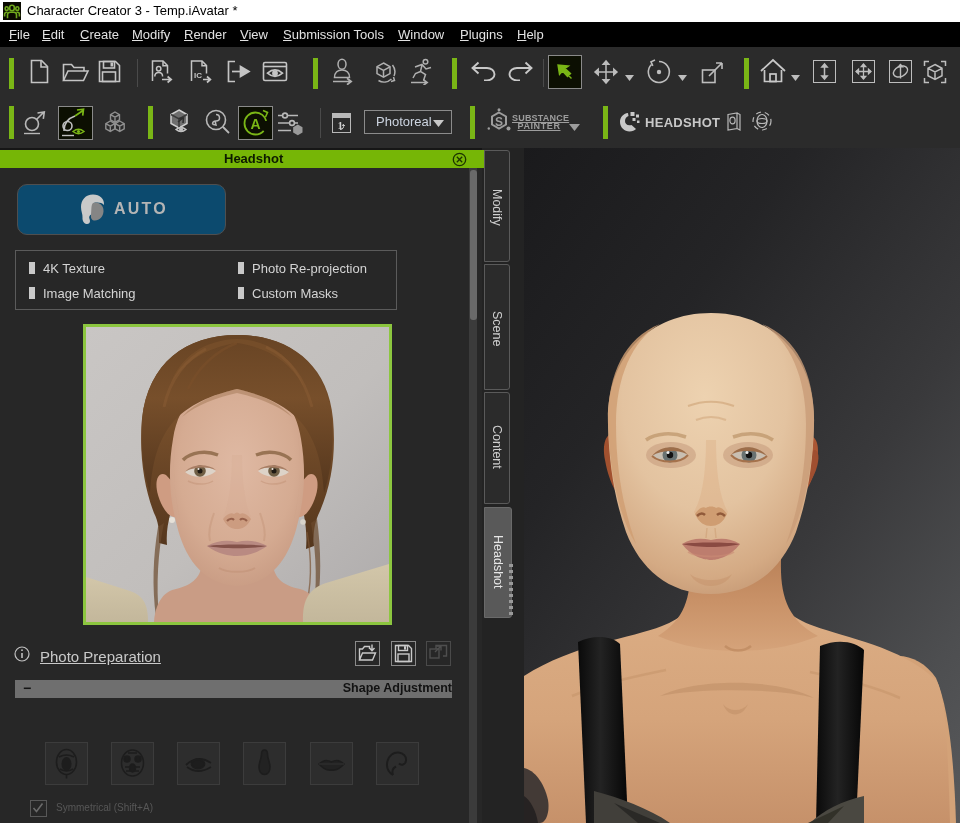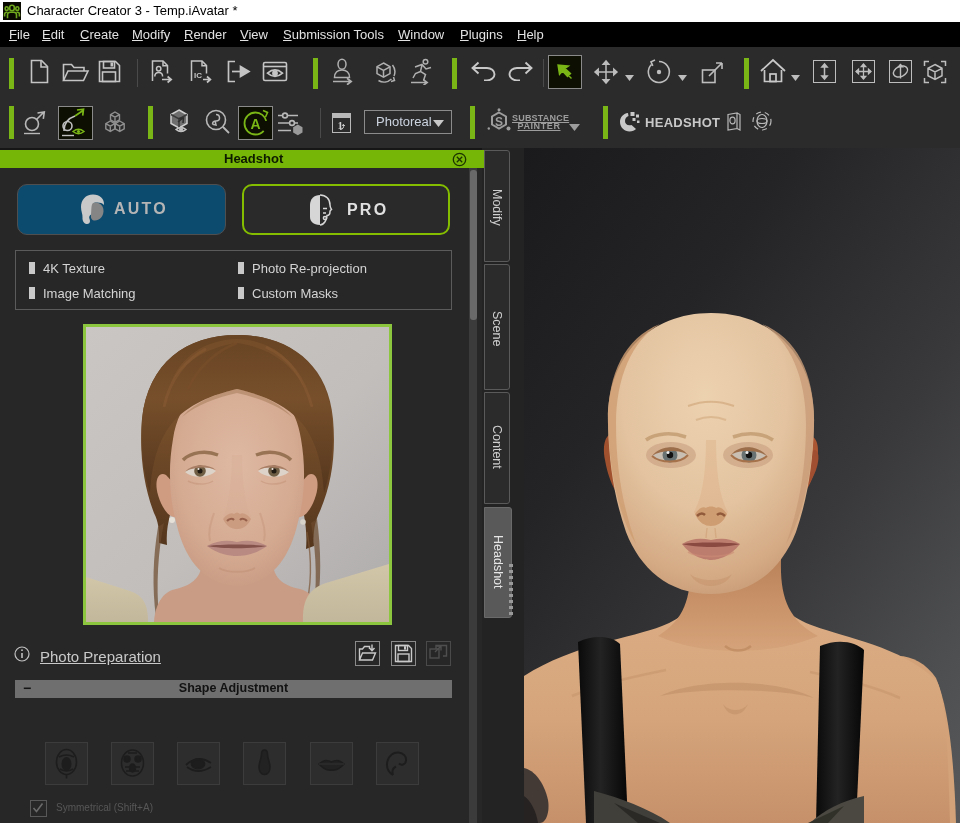--- a/index.html
+++ b/index.html
@@ -371,33 +371,22 @@
   </div>
 
   <div class="abs" style="left:17px;top:36px;width:209px;height:51px;border:1px solid #4f4f4f;border-radius:10px;box-sizing:border-box;background:#0c4a6e;">
     <svg style="position:absolute;left:62px;top:9px;" width="26" height="31" viewBox="0 0 26 31">
         <path d="M13 0.5 C5.5 0.5 1 6 1 13 C1 17.5 2.8 20 2.5 23.5 C2.2 26.5 3.8 29.5 6.5 30 C8.5 30.3 10 29 10 27 C10 25 8.5 24 9.5 22 C10.2 20.6 12 20.5 12.5 18 L13.5 9 C18 8 21.5 8.5 24 11 C24.5 5 20 0.5 13 0.5 Z" fill="#c9c9c9"></path>
         <path d="M15.5 8.5 C20.5 8.5 24 12.5 23.5 17.5 C23 23 19.5 26.5 15 26.5 C12 26.5 10.5 24.5 11 21 C11.5 17 11 12 12.5 9.5 C13.3 8.8 14.3 8.5 15.5 8.5 Z" fill="#858585"></path>
       </svg>
     <div style="position:absolute;left:96px;top:15px;font-size:16px;font-weight:bold;letter-spacing:2.2px;color:#b5b5b5;">AUTO</div>
   </div>
 
-  <div class="abs" style="left:242px;top:36px;width:208px;height:51px;border:2px solid #84bd00;border-radius:10px;box-sizing:border-box;background:#2a2a2a;">
-    <svg style="position:absolute;left:62px;top:8px;" width="30" height="33" viewBox="0 0 30 33">
-        <path d="M14 1 c-6 0-10 4-10 10 v12 c0 4 3 8 10 8 z" fill="#d6d6d6"></path>
-        <g fill="none" stroke="#d6d6d6" stroke-width="1.5">
-          <path d="M14 1 c6 0 10 4 10 10 c0 2 0.5 3 1.5 4.5 c-1 0.8-1.5 1-1.5 2 c0 3-1 4-3 4 c0 4-3 9.5-7 9.5"></path>
-          <path d="M17 14.5 h4 M17 19 h3"></path>
-          <circle cx="19" cy="24" r="1.6"></circle>
-        </g>
-      </svg>
-    <div style="position:absolute;left:103px;top:15px;font-size:16px;font-weight:bold;letter-spacing:2.2px;color:#e0e0e0;">PRO</div>
-  </div>
-
-  <div class="abs" style="left:15px;top:102px;width:437px;height:60px;border:1px solid #5b5b5b;box-sizing:border-box;color:#d4d4d4;font-size:13px;">
+
+  <div class="abs" style="left:15px;top:102px;width:382px;height:60px;border:1px solid #5b5b5b;box-sizing:border-box;color:#d4d4d4;font-size:13px;">
     <div style="position:absolute;left:13px;top:11px;width:8px;height:12px;">
         <div style="width:6px;height:12px;background:#c9c9c9;"></div>
       </div>
     <div style="position:absolute;left:27px;top:10px;">4K Texture</div>
     <div style="position:absolute;left:222px;top:11px;width:8px;height:12px;">
         <div style="width:6px;height:12px;background:#c9c9c9;"></div>
       </div>
     <div style="position:absolute;left:236px;top:10px;">Photo Re-projection</div>
     <div style="position:absolute;left:13px;top:36px;width:8px;height:12px;">
         <div style="width:6px;height:12px;background:#c9c9c9;"></div>
@@ -518,21 +507,21 @@
   <div class="abs" style="left:426px;top:493px;width:25px;height:25px;border:1px solid #4a4a4a;box-sizing:border-box;">
       <svg width="23" height="23" viewBox="0 0 23 23" fill="none" stroke="#4f4f4f" stroke-width="1.4">
         <rect x="3" y="7" width="9" height="9"></rect>
         <path d="M9 7 v-3.5 h10.5 v10.5 h-3.5"></path>
         <path d="M8 10 l6-6 m-4.5 0 h4.5 v4.5"></path>
       </svg>
     </div>
 
   <div class="abs" style="left:15px;top:532px;width:437px;height:18px;background:#6f6f6f;">
     <div style="position:absolute;left:8px;top:0px;font-size:14px;color:#141414;font-weight:bold;">−</div>
-    <div style="position:absolute;left:0;top:1px;width:437px;text-align:center;font-size:12.5px;color:#121212;font-weight:bold;">Shape Adjustment</div>
+    <div style="position:absolute;left:0;top:1px;width:437px;text-align:right;font-size:12.5px;color:#121212;font-weight:bold;">Shape Adjustment</div>
   </div>
 
   <div id="morphbtns">
     <div class="abs" style="left:45px;top:594px;width:43px;height:43px;border:1px solid #3c3c3c;background:#2d2d2d;box-sizing:border-box;">
         <svg width="41" height="41" viewBox="0 0 41 41" fill="none" stroke="#1d1d1d" stroke-width="1.6">
           <ellipse cx="20.5" cy="19" rx="10" ry="12.5"></ellipse>
           <path d="M13 14 q7.5-4 15 0 M14 26 q6.5 4 13 0 M20.5 31.5 v4"></path>
           <ellipse cx="20.5" cy="21" rx="5" ry="7" fill="#1d1d1d" stroke="none"></ellipse>
         </svg>
       </div>

